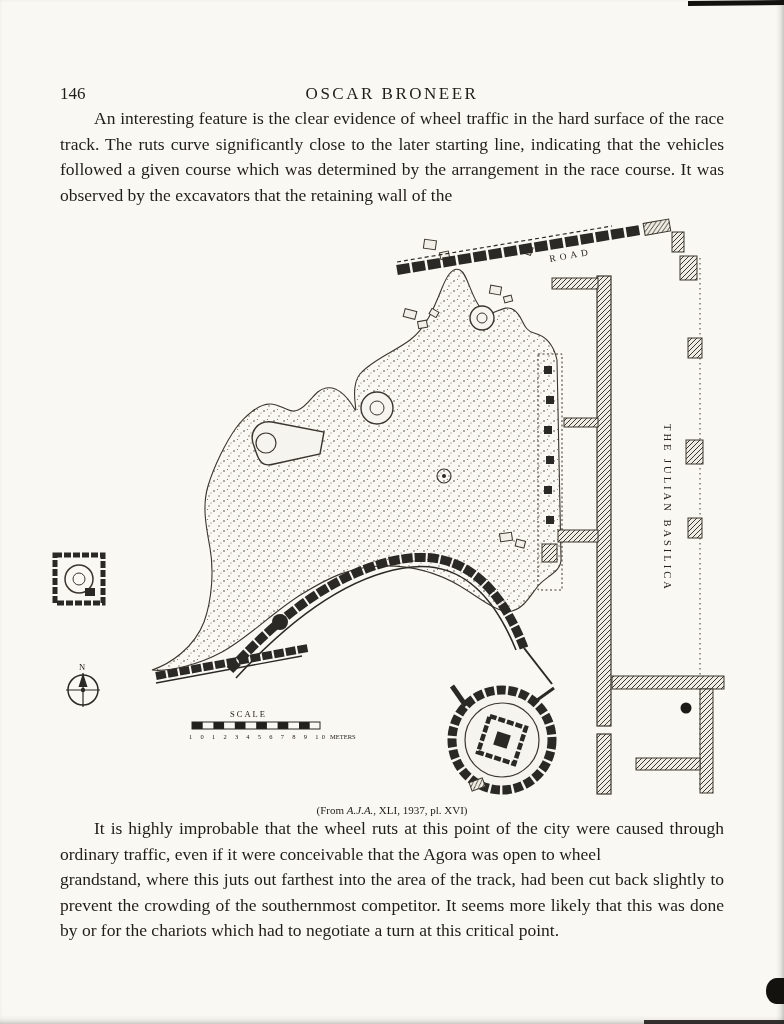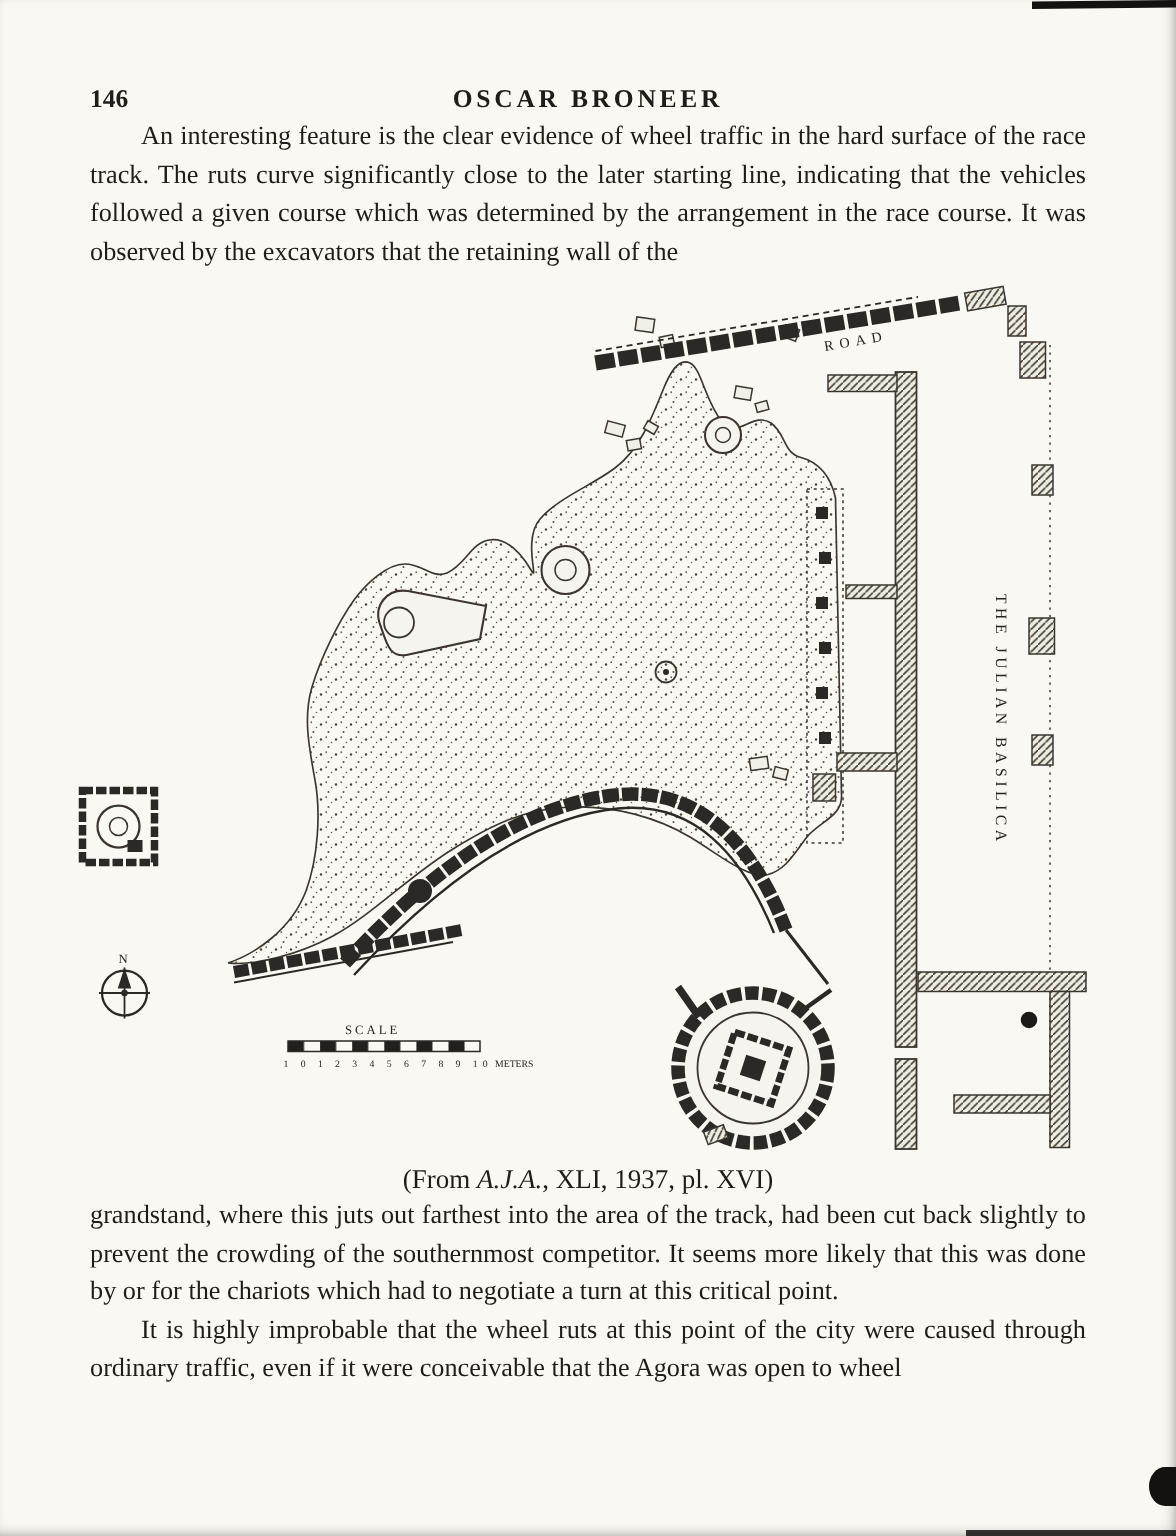--- a/index.html
+++ b/index.html
@@ -6,35 +6,35 @@
   .page{
     position:relative;
     width:784px;height:1024px;
     margin:0 auto;
     background:#faf8f2;
     overflow:hidden;
     font-family:"Liberation Serif", serif;
     color:#1f1d1a;
     box-shadow: inset -6px 0 10px -7px rgba(0,0,0,.45), inset 0 -6px 10px -7px rgba(0,0,0,.4);
   }
-  .page-header{position:relative;margin-top:56px;height:22px;font-weight:bold;}
+  .page-header{position:relative;margin-top:84px;height:22px;}
   .page-number{position:absolute;left:60px;top:0;font-size:17px;}
   .running-head{display:block;text-align:center;font-size:17px;letter-spacing:2.5px;}
   .body-copy{margin:0 60px 0 60px;}
   p.body-para{
     margin:0;font-size:17.5px;line-height:25.5px;
     text-align:justify;
   }
   p.first{}
   .indent{text-indent:34px;}
   .figure-block{margin-top:10px;}
   .plan{display:block;margin:0 auto;}
   .figcaption{margin-top:6px;text-align:center;}
   .caption-line{font-size:15.5px;letter-spacing:.3px;}
-  .caption-source{font-size:18px;margin-top:3px;}
+  .caption-source{font-size:11px;margin-top:3px;}
   .caption-source em{font-style:italic;}
   .after-fig{margin-top:26px;}
   
   .plan-label{font:10.5px "Liberation Serif", serif;letter-spacing:3px;fill:#26231f;}
   .plan-label-sm{font:9.5px "Liberation Serif", serif;letter-spacing:4px;fill:#26231f;}
   .plan-label-sm2{font:8.5px "Liberation Serif", serif;letter-spacing:2px;fill:#26231f;}
   .plan-numbers{font:6.5px "Liberation Serif", serif;fill:#26231f;}
   
   .artifact{position:absolute;background:#14120f;}
   .artifact-top-right{top:0;right:0;width:96px;height:5px;transform:skewY(-.6deg);transform-origin:right;}
@@ -212,21 +212,21 @@
         <text class="plan-numbers" x="278" y="521">METERS</text>
       </g>
     </svg>
 
     <div class="figcaption">
       <div class="caption-source"><span>(From </span><em>A.J.A.</em><span>, XLI, 1937, pl. XVI)</span></div>
     </div>
   </div>
 
   <div class="body-copy">
+    <p class="body-para indent">It is highly improbable that the wheel ruts at this point of the city were caused through ordinary traffic, even if it were conceivable that the Agora was open to wheel</p>
     <p class="body-para after-fig">grandstand, where this juts out farthest into the area of the track, had been cut back slightly to prevent the crowding of the southernmost competitor. It seems more likely that this was done by or for the chariots which had to negotiate a turn at this critical point.</p>
-    <p class="body-para indent">It is highly improbable that the wheel ruts at this point of the city were caused through ordinary traffic, even if it were conceivable that the Agora was open to wheel</p>
   </div>
 
   <div class="artifact artifact-top-right"></div>
   <div class="artifact artifact-bottom-right"></div>
   <div class="artifact artifact-bottom-edge"></div>
 
 </div>
 
 </body></html>

